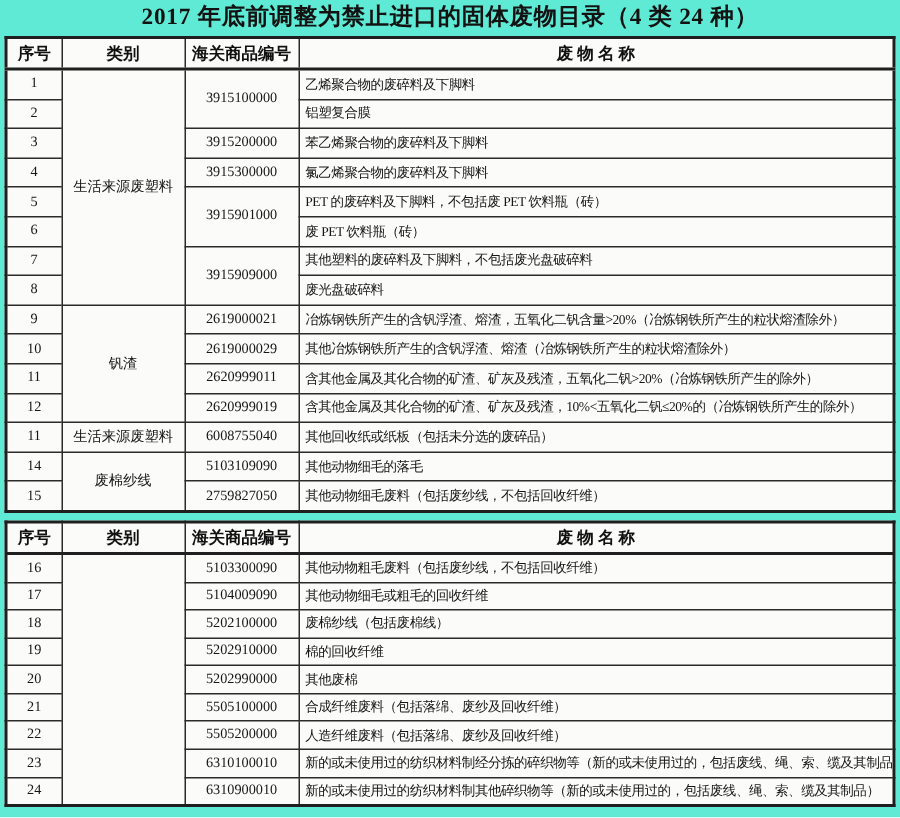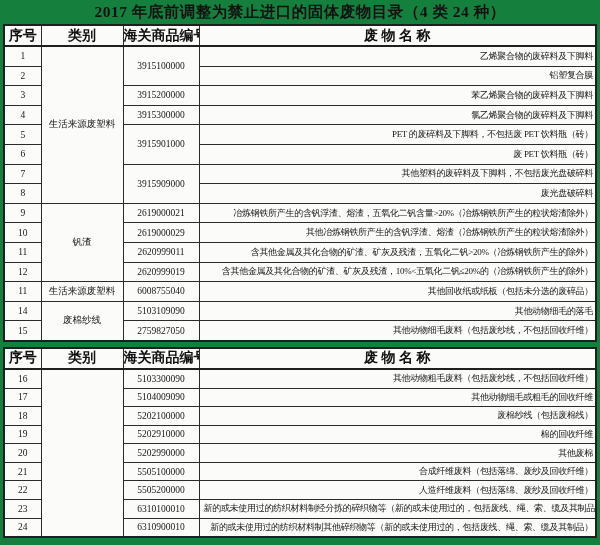--- a/index.html
+++ b/index.html
@@ -1,18 +1,18 @@
 <!DOCTYPE html>
 <html><head>
 <meta charset="utf-8">
 <style>
   html, body { margin: 0; padding: 0; background: #ffffff; }
   .page {
     width: 600px; height: 545px;
-    background: #15803d;
+    background: #5eead4;
     font-family: "Liberation Serif", "DejaVu Serif", serif;
     color: #161616;
     overflow: hidden;
     box-sizing: border-box;
   }
   .title {
     height: 24px;
     line-height: 24px;
     text-align: center;
     font-weight: bold;
@@ -34,36 +34,36 @@
   col.c2 { width: 82px; }
   col.c3 { width: 76px; }
   th, td {
     border: 1px solid #2b2b2b;
     overflow: hidden;
     padding: 0;
     vertical-align: middle;
   }
   th {
     border-bottom: 2px solid #1f1f1f;
-    font-size: 14px;
+    font-size: 11px;
     font-weight: bold;
     height: 19px;
     text-align: center;
     white-space: nowrap;
     color: #111111;
   }
   .t1 td { height: 18.6px; }
   .t2 td { height: 17.6px; }
   td.c-no, td.c-cat, td.c-code {
     text-align: center;
     font-size: 9.5px;
     white-space: nowrap;
   }
   td.c-name {
-    text-align: right;
+    text-align: left;
     font-size: 9px;
     padding: 0 2px 0 4px;
     white-space: nowrap;
     letter-spacing: -0.3px;
   }
 </style>
 </head>
 <body>
 
 <div class="page">

